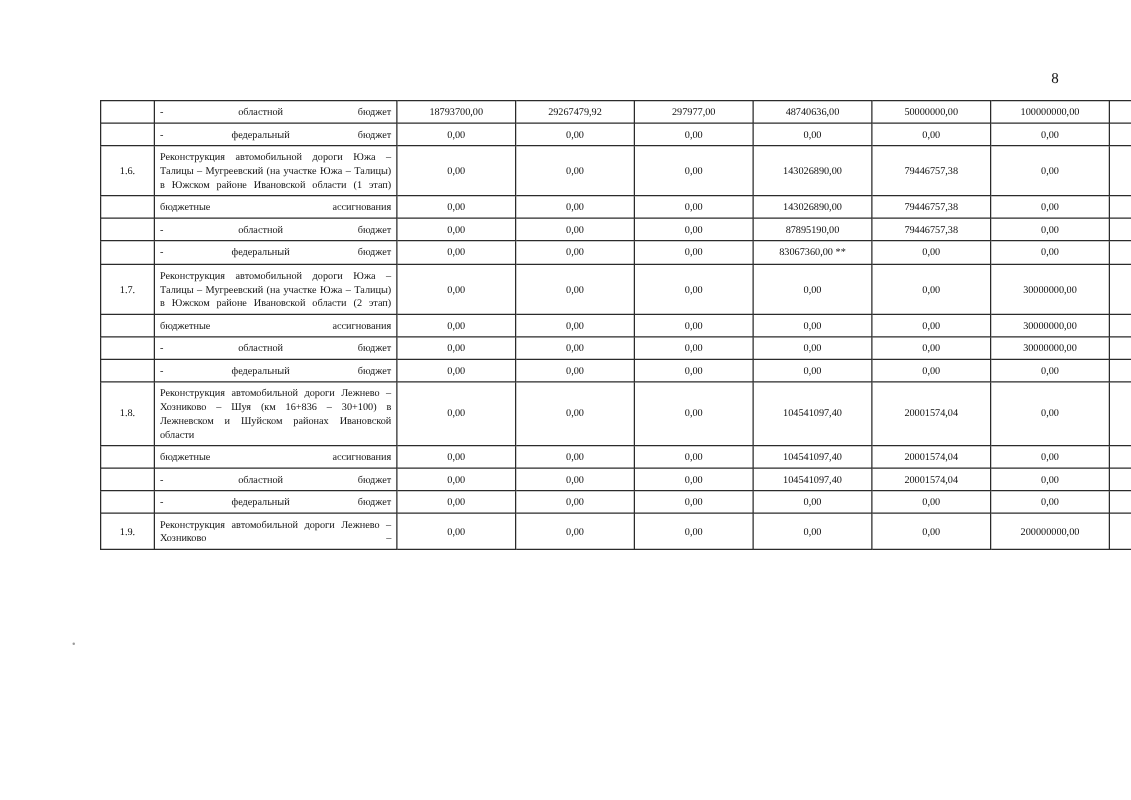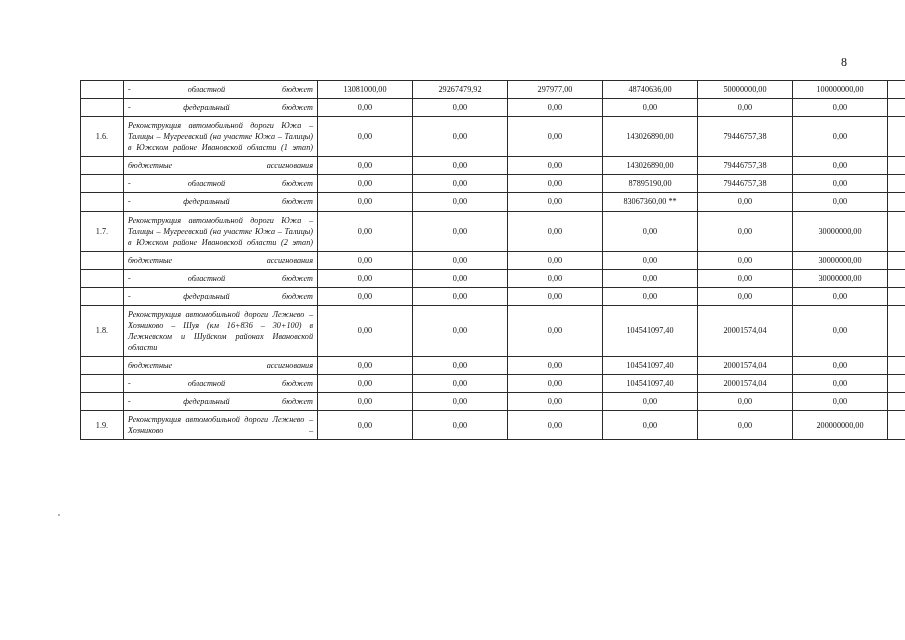--- a/index.html
+++ b/index.html
@@ -54,21 +54,20 @@
     vertical-align: top;
     padding-top: 5px;
   }
   td.c-name {
     width: 185px;
     text-align: justify;
     text-align-last: justify;
     vertical-align: top;
     padding-top: 5px;
     word-spacing: 0px;
-    font-style: italic;
   }
   td.c-val {
     width: 86px;
     text-align: center;
   }
   td.c-val.last {
     width: 86px;
   }
   .sub {
     text-align: left;
@@ -94,21 +93,21 @@
   <div class="page-number">8</div>
 
   <div class="faint-dot"></div>
 
   <div class="table-wrap">
     <table class="doc-table">
       <tbody>
           <tr>
             <td class="c-num"></td>
             <td class="c-name sub">- областной бюджет</td>
-            <td class="c-val">13081000,00</td>
+            <td class="c-val">18793700,00</td>
             <td class="c-val">29267479,92</td>
             <td class="c-val">297977,00</td>
             <td class="c-val">48740636,00</td>
             <td class="c-val">50000000,00</td>
             <td class="c-val">100000000,00</td>
             <td class="c-val last">180487012,20</td>
           </tr>
           <tr>
             <td class="c-num"></td>
             <td class="c-name sub">- федеральный бюджет</td>

